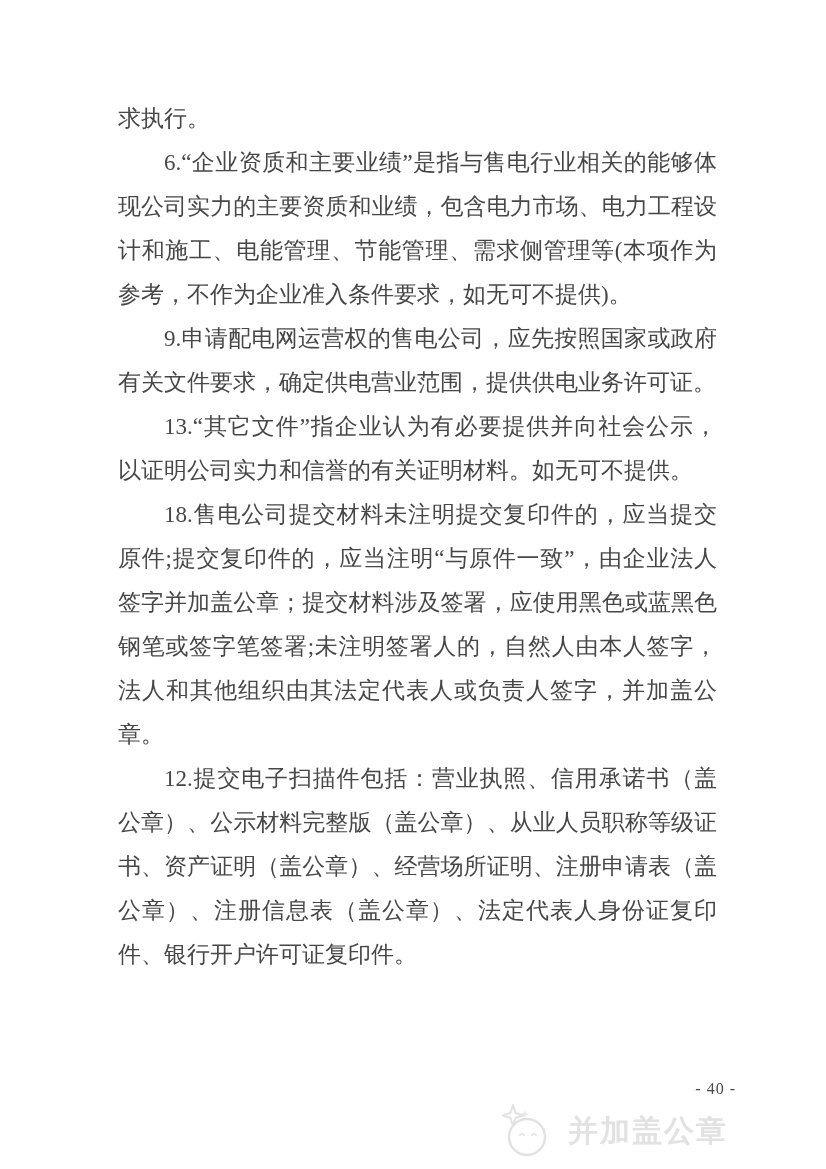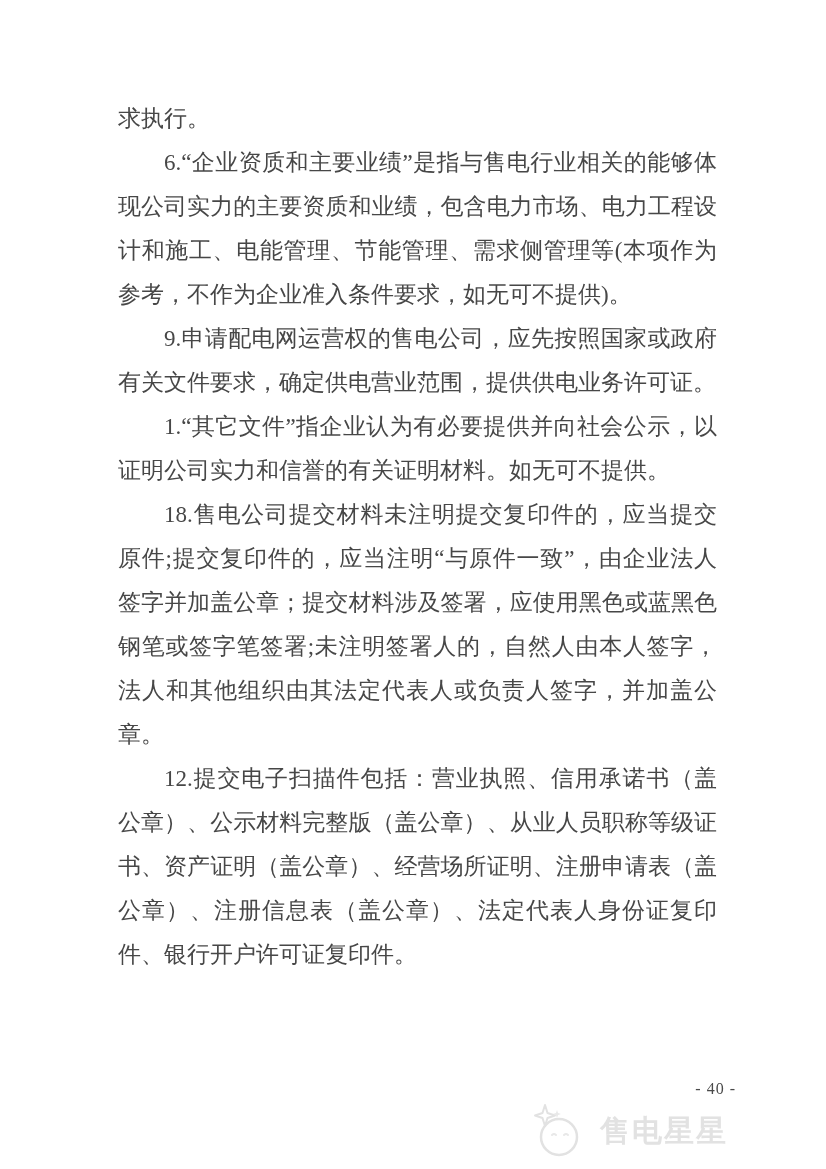--- a/index.html
+++ b/index.html
@@ -69,34 +69,34 @@
 </style>
 </head>
 <body>
 
 <div class="page">
 
   <div class="body-text">
     <p>求执行。</p>
     <p class="indent">6.“企业资质和主要业绩”是指与售电行业相关的能够体现公司实力的主要资质和业绩，包含电力市场、电力工程设计和施工、电能管理、节能管理、需求侧管理等(本项作为参考，不作为企业准入条件要求，如无可不提供)。</p>
     <p class="indent">9.申请配电网运营权的售电公司，应先按照国家或政府有关文件要求，确定供电营业范围，提供供电业务许可证。</p>
-    <p class="indent">1.“其它文件”指企业认为有必要提供并向社会公示，以证明公司实力和信誉的有关证明材料。如无可不提供。</p>
+    <p class="indent">13.“其它文件”指企业认为有必要提供并向社会公示，以证明公司实力和信誉的有关证明材料。如无可不提供。</p>
     <p class="indent">18.售电公司提交材料未注明提交复印件的，应当提交原件;提交复印件的，应当注明“与原件一致”，由企业法人签字并加盖公章；提交材料涉及签署，应使用黑色或蓝黑色钢笔或签字笔签署;未注明签署人的，自然人由本人签字，法人和其他组织由其法定代表人或负责人签字，并加盖公章。</p>
     <p class="indent">12.提交电子扫描件包括：营业执照、信用承诺书（盖公章）、公示材料完整版（盖公章）、从业人员职称等级证书、资产证明（盖公章）、经营场所证明、注册申请表（盖公章）、注册信息表（盖公章）、法定代表人身份证复印件、银行开户许可证复印件。</p>
   </div>
 
   <div class="page-number">- 40 -</div>
 
   <div class="watermark">
     <svg class="watermark-logo" viewBox="0 0 58 58" xmlns="http://www.w3.org/2000/svg" fill="none">
 
       <path d="M17 3 L19.5 11 L27 13.5 L19.5 16 L17 24 L14.5 16 L7 13.5 L14.5 11 Z" stroke="#e2e2e2" stroke-width="2" fill="none" stroke-linejoin="round"></path>
 
       <path d="M29 8 L30 11 L33 12 L30 13 L29 16 L28 13 L25 12 L28 11 Z" fill="#e8e8e8"></path>
 
       <circle cx="31" cy="35" r="18" stroke="#e2e2e2" stroke-width="2.5" fill="none"></circle>
 
       <path d="M24 33 q2 -2 4 0 M36 33 q2 -2 4 0" stroke="#e8e8e8" stroke-width="2" fill="none" stroke-linecap="round"></path>
     </svg>
-    <span class="watermark-text">售电星星</span>
+    <span class="watermark-text">并加盖公章</span>
   </div>
 
 </div>
 
 </body></html>

